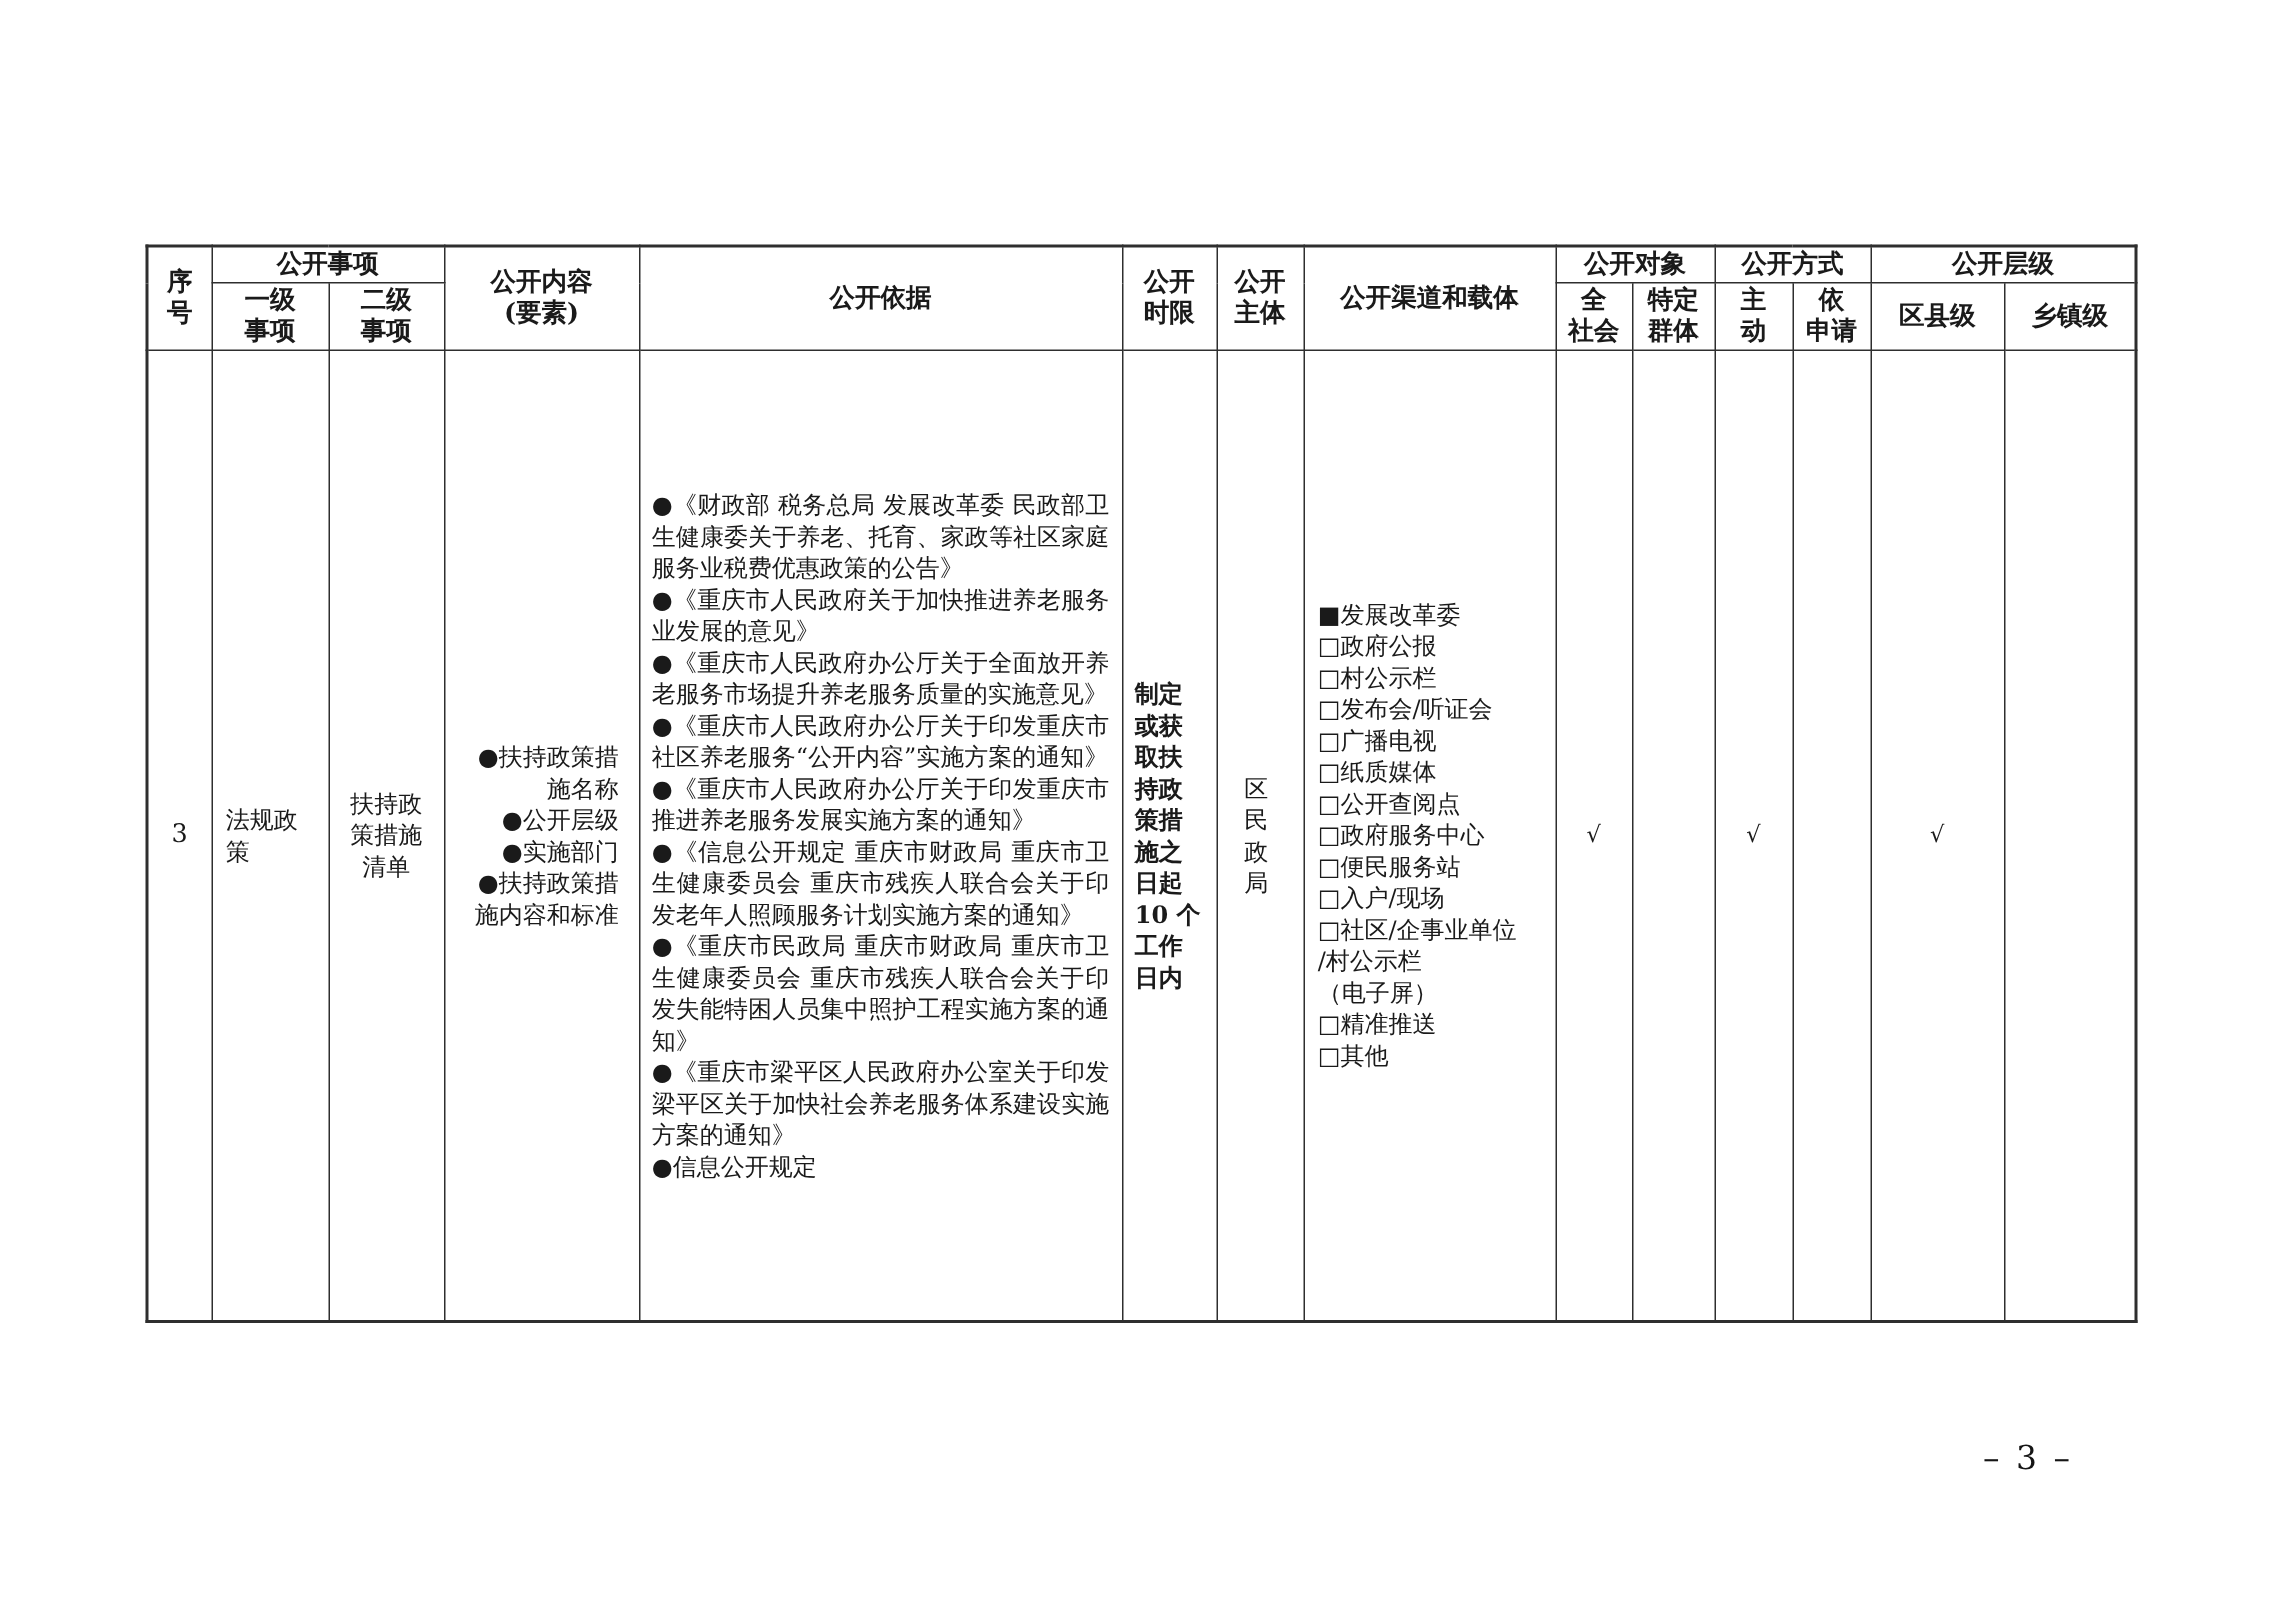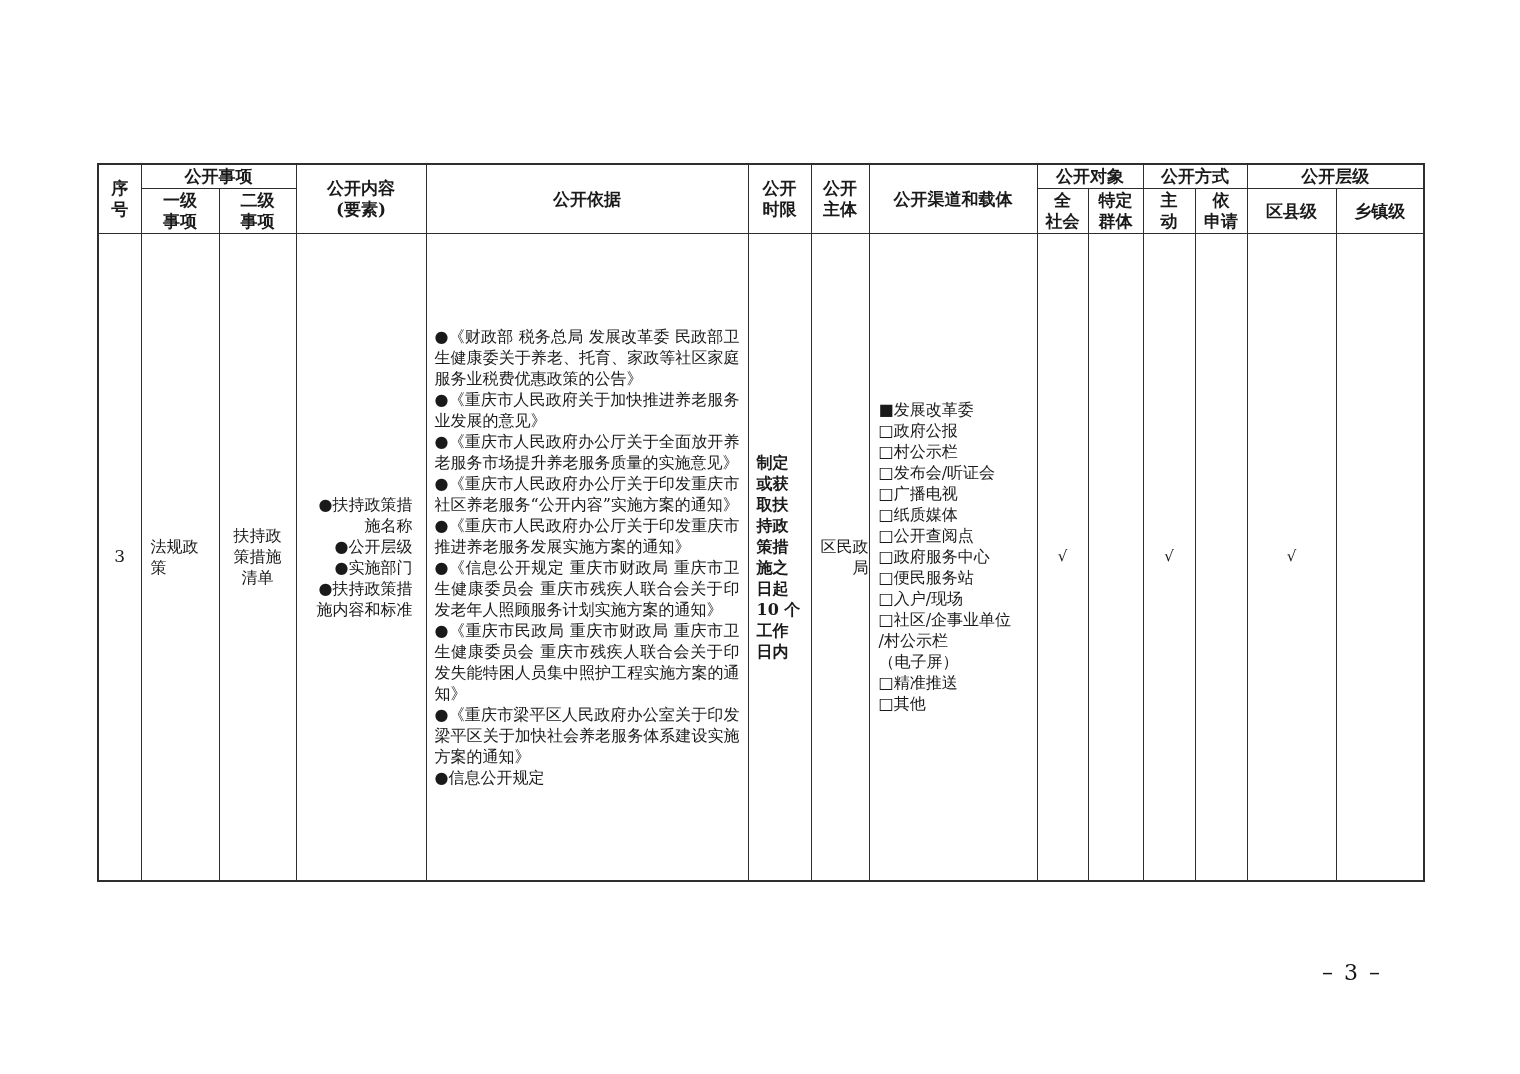--- a/index.html
+++ b/index.html
@@ -24,21 +24,21 @@
   tr.h1 { height: 22px; }
   tr.h2 { height: 45px; }
   tr.d  { height: 647px; }
   .tbl td { font-size: 16px; line-height: 21px; }
   td.seq     { text-align: center; font-size: 17px; }
   td.lvl1    { padding: 0 9px; }
   td.lvl2    { padding: 0 7px; text-align: center; }
   td.content { padding: 0 13px; text-align: right; }
   td.basis   { padding: 0 8px; }
   td.limit   { padding: 0 8px; font-weight: bold; }
-  td.subject { padding: 0 0; text-align: right; }
+  td.subject { padding: 0 18px; }
   td.channel { padding: 0 9px; }
   td.chk     { text-align: center; font-size: 15px; }
 
   .li   { margin: 0; }
   .just { text-align: justify; }
   .prewrap { white-space: pre-line; }
   .box  { display: inline; }
 
   .pagenum {
     position: absolute; left: 1322px; top: 960px;

